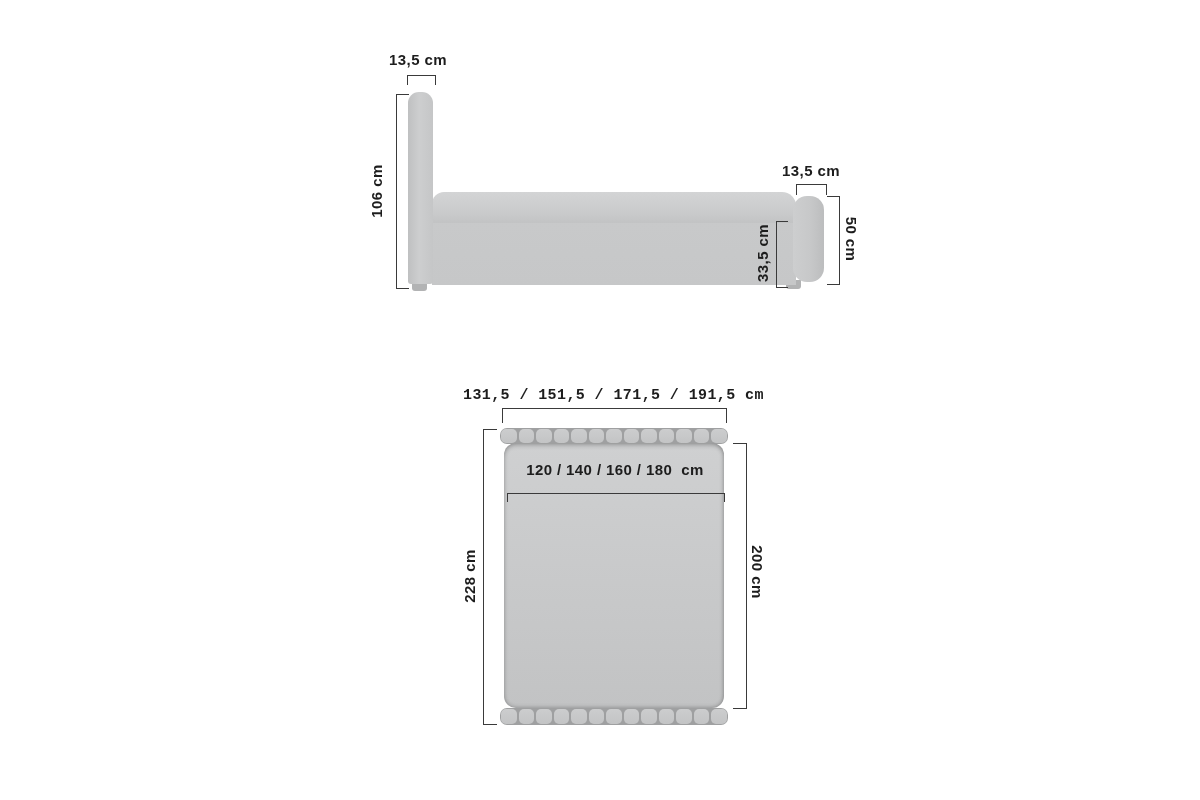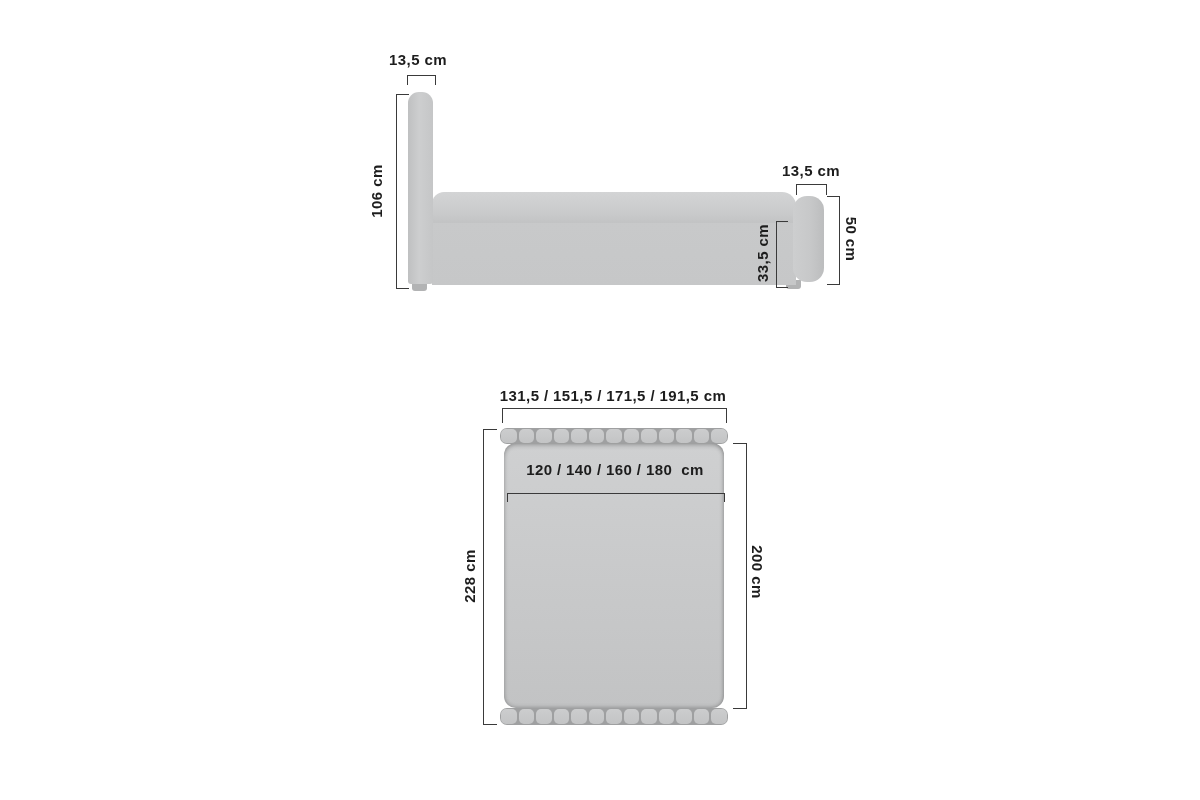--- a/index.html
+++ b/index.html
@@ -128,21 +128,21 @@
         <div class="slat"></div>
         <div class="slat"></div>
         <div class="slat"></div>
         <div class="slat"></div>
         <div class="slat"></div>
         <div class="slat"></div>
         <div class="slat"></div>
         <div class="slat"></div>
       </div>
 
-    <div class="lbl" style="left:463px; top:386px; width:300px;">131,5 / 151,5 / 171,5 / 191,5 cm</div>
+    <div class="lbl" style="left:463px; top:386px; width:300px;font-family:Liberation Mono, monospace;">131,5 / 151,5 / 171,5 / 191,5 cm</div>
     <div class="br-h" style="left:502px; top:408px; width:223px; height:14px;"></div>
 
     <div class="lbl" style="left:465px; top:460px; width:300px;">120 / 140 / 160 / 180  cm</div>
     <div class="br-h" style="left:507px; top:493px; width:216px; height:8px;"></div>
 
     <div class="lbl rot-ccw" style="left:430px; top:566px; width:80px;">228 cm</div>
     <div class="br-v-open-right" style="left:483px; top:429px; width:13px; height:294px;"></div>
 
     <div class="lbl rot-cw" style="left:717px; top:562px; width:80px;">200 cm</div>
     <div class="br-v-open-left" style="left:733px; top:443px; width:13px; height:264px;"></div>

